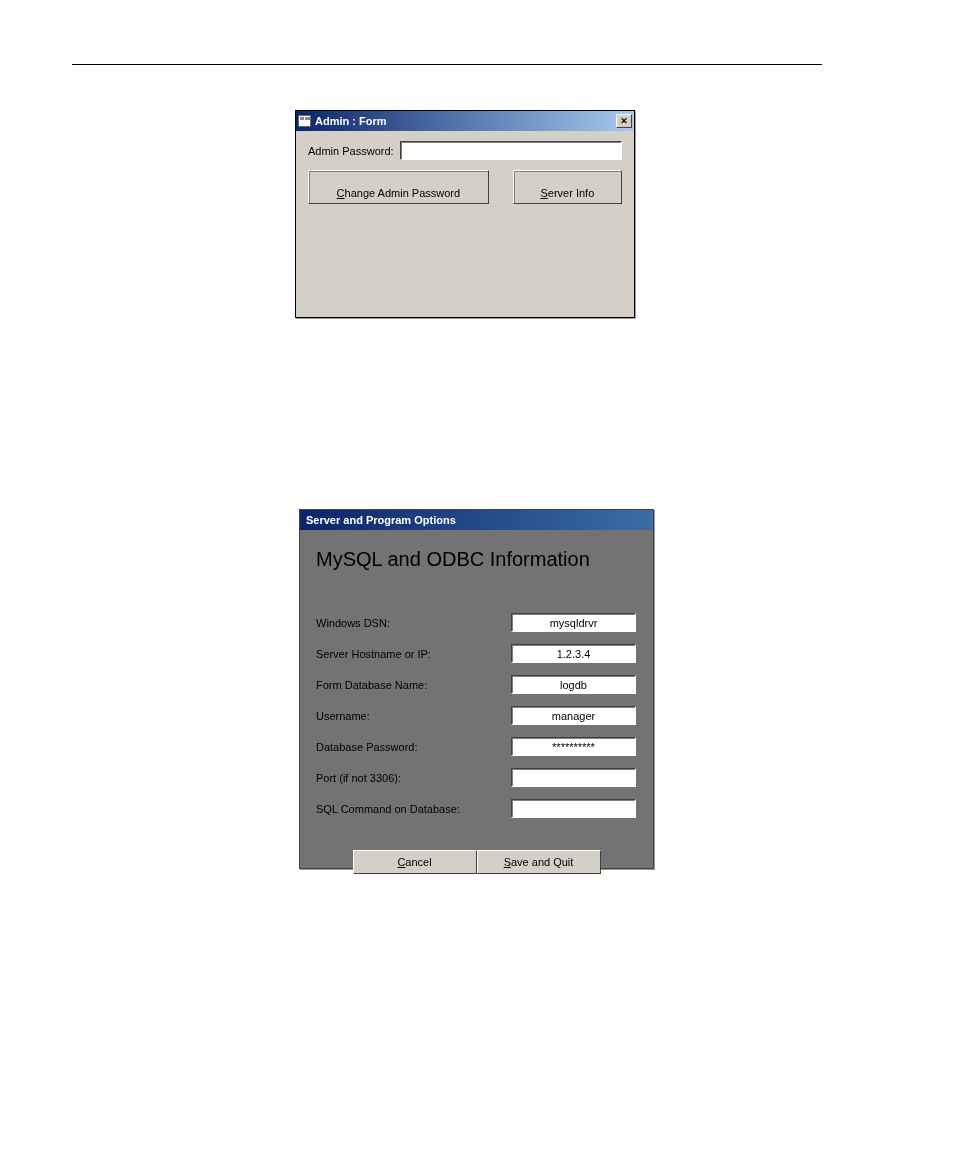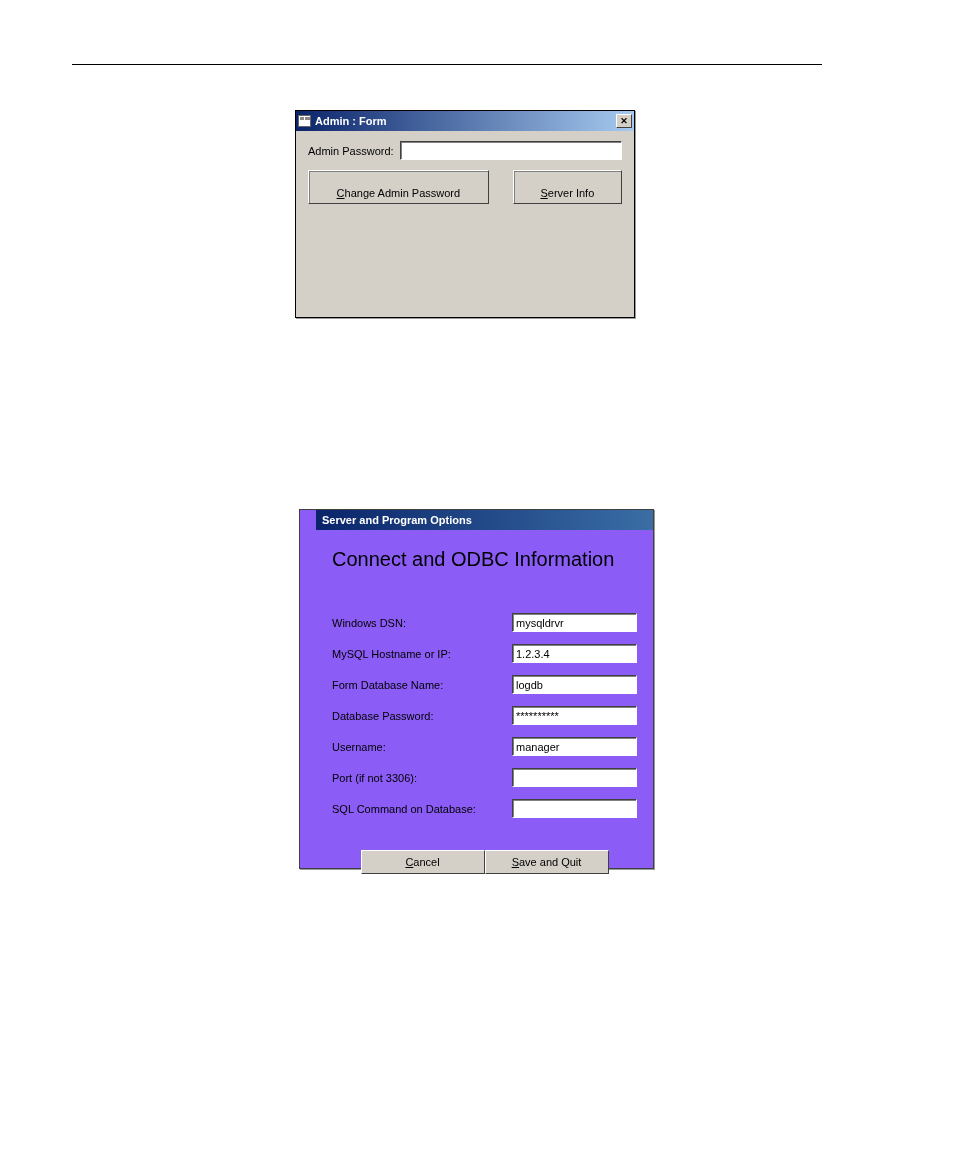--- a/index.html
+++ b/index.html
@@ -98,23 +98,22 @@
     .btn-change { width: 186px; }
     .btn-server { width: 112px; margin-left: 24px; }
     
     .win2 {
       position: absolute;
       top: 509px;
       left: 299px;
       width: 355px;
       height: 360px;
       border: 1px solid #404040;
-      background: #8b5cf6;
+      background: #737373;
       box-shadow: 1px 1px 0 rgba(0,0,0,0.4);
-      padding-left: 16px;
     }
     .win2-body { padding: 14px 16px 16px 16px; }
     .win2-heading {
       font-family: Verdana, Tahoma, sans-serif;
       font-size: 20px;
       color: #000;
       display: block;
       margin-bottom: 42px;
       margin-top: 4px;
     }
@@ -133,20 +132,21 @@
       height: 19px;
       border-top: 1px solid #404040;
       border-left: 1px solid #404040;
       border-right: 1px solid #fff;
       border-bottom: 1px solid #fff;
       box-shadow: inset 1px 1px 0 #808080;
       background: #fff;
       font-size: 11px;
       padding: 1px 3px;
       font-family: Tahoma, Arial, sans-serif;
+      text-align: center;
     }
     .btn-row2 {
       display: flex;
       justify-content: center;
       margin-top: 32px;
     }
     .winbtn2 {
       width: 124px;
       height: 24px;
       font-size: 11px;
@@ -183,41 +183,41 @@
       <button class="winbtn btn-server"><span class="ul">S</span>erver Info</button>
     </div>
   </div>
 </div>
 
 <div class="win2">
   <div class="titlebar titlebar2">
     <span style="padding-left:4px">Server and Program Options</span>
   </div>
   <div class="win2-body">
-    <div class="win2-heading">Connect and ODBC Information</div>
+    <div class="win2-heading">MySQL and ODBC Information</div>
 
     <div class="form-row">
       <label>Windows DSN:</label>
       <input class="form-input" value="mysqldrvr" style="">
     </div>
     <div class="form-row">
-      <label>MySQL Hostname or IP:</label>
+      <label>Server Hostname or IP:</label>
       <input class="form-input" value="1.2.3.4" style="">
     </div>
     <div class="form-row">
       <label>Form Database Name:</label>
       <input class="form-input" value="logdb" style="">
     </div>
     <div class="form-row">
+      <label>Username:</label>
+      <input class="form-input" value="manager" style="">
+    </div>
+    <div class="form-row">
       <label>Database Password:</label>
       <input class="form-input" value="**********" style="">
-    </div>
-    <div class="form-row">
-      <label>Username:</label>
-      <input class="form-input" value="manager" style="">
     </div>
     <div class="form-row">
       <label>Port (if not 3306):</label>
       <input class="form-input" value="" style="">
     </div>
     <div class="form-row">
       <label>SQL Command on Database:</label>
       <input class="form-input" value="" style="">
     </div>
 

